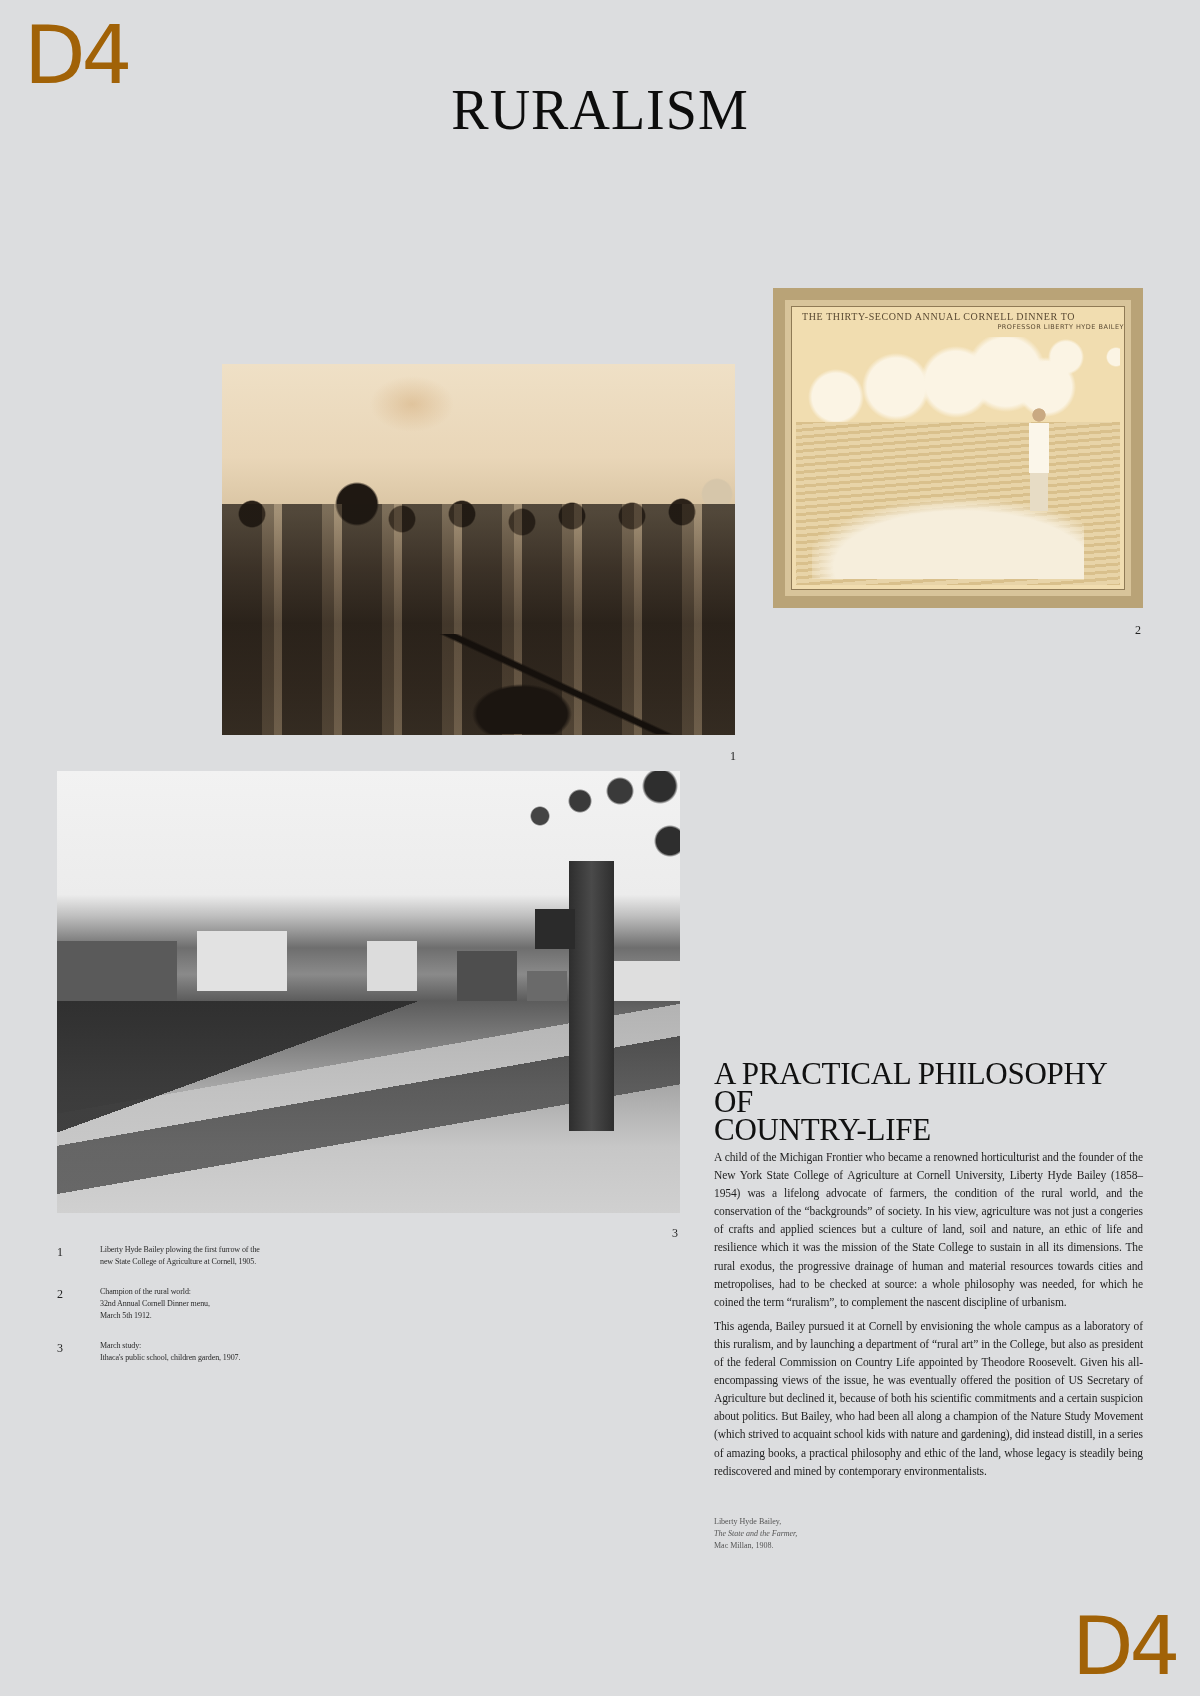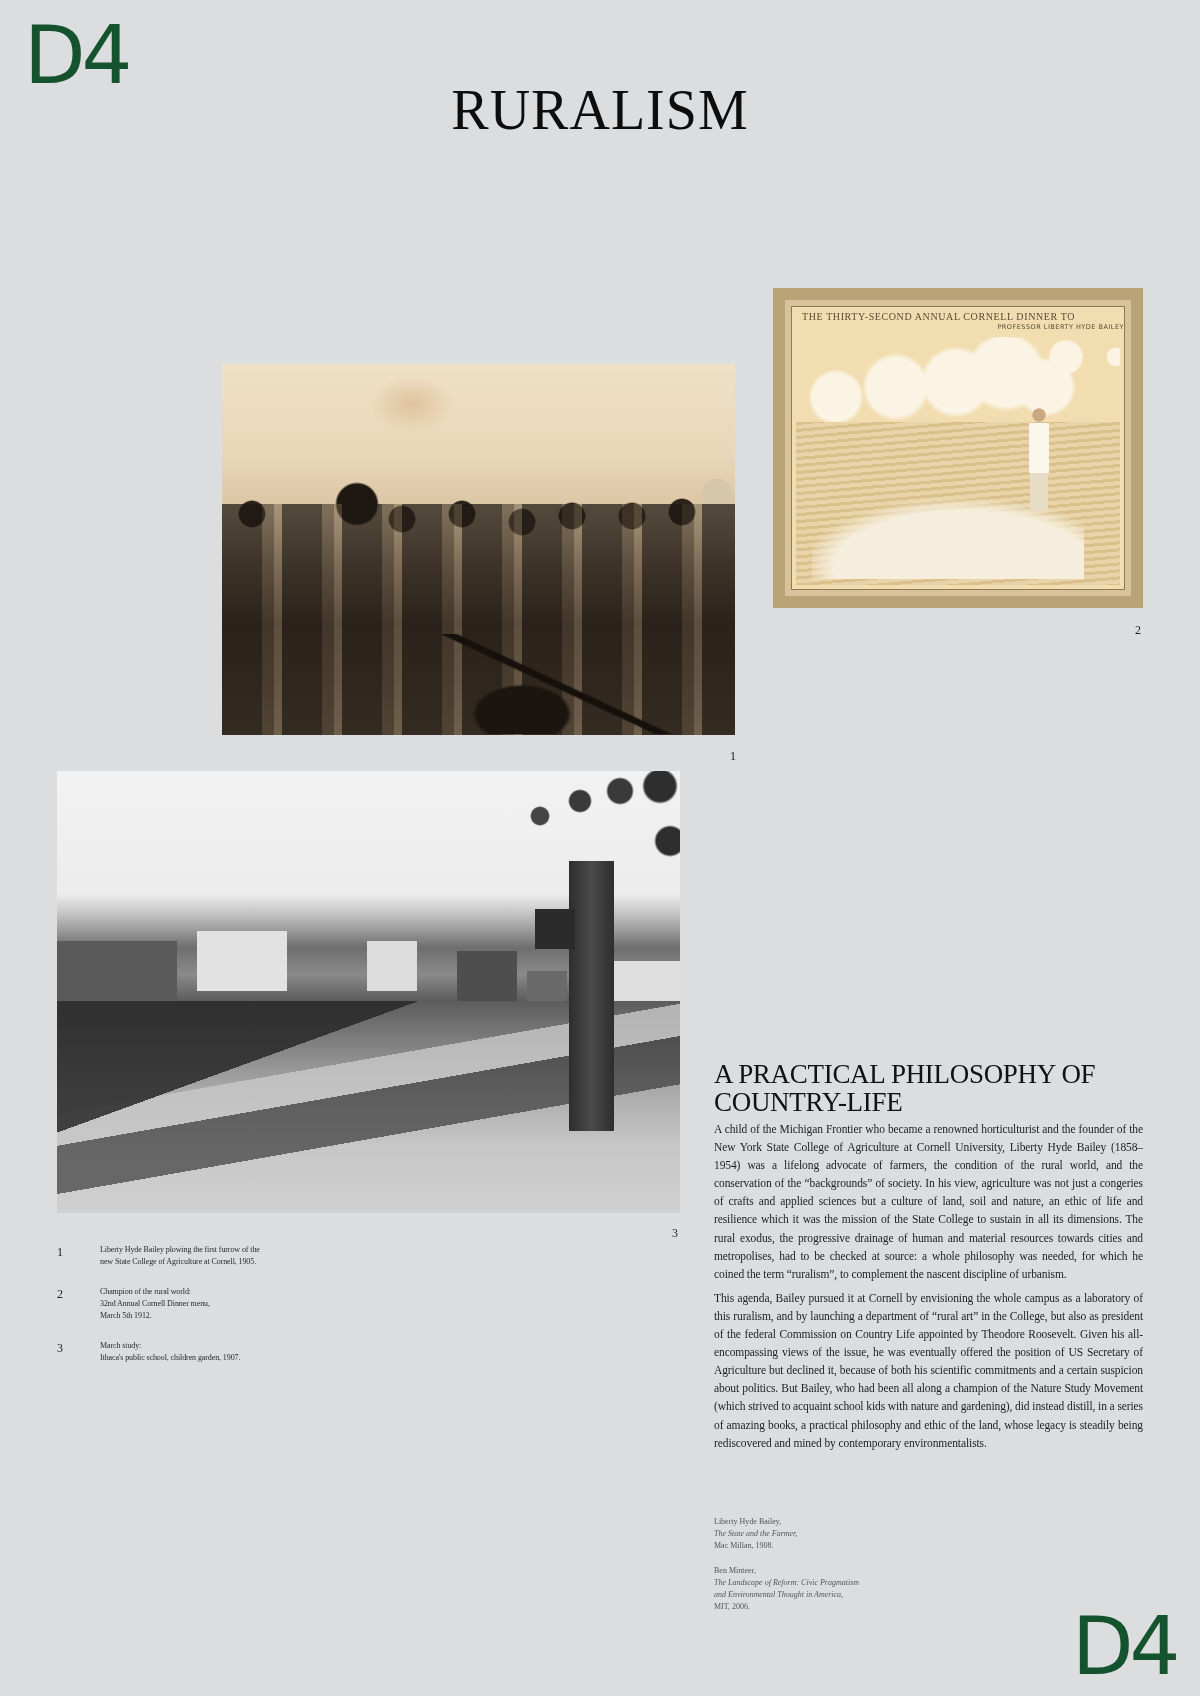--- a/index.html
+++ b/index.html
@@ -11,21 +11,21 @@
       height: 1696px;
       background: #dcdddf;
       position: relative;
       overflow: hidden;
       font-family: "DejaVu Serif", "Liberation Serif", serif;
       color: #1a1a1a;
     }
     .logo {
       position: absolute;
       font-family: "DejaVu Sans", "Liberation Sans", sans-serif;
-      color: #14532d;
+      color: #a16207;
       font-weight: 400;
       letter-spacing: -4px;
       line-height: 1;
     }
     .logo-tl { left: 24px; top: 16px; font-size: 80px; }
     .logo-br { left: 1072px; top: 1607px; font-size: 80px; }
 
     .page-title {
       position: absolute;
       left: 0;
@@ -207,21 +207,21 @@
     .caption-text span { display: block; }
 
     .article {
       position: absolute;
       left: 714px;
       top: 1060px;
       width: 429px;
     }
     .article-title {
       font-family: "Liberation Serif", "DejaVu Serif", serif;
-      font-size: 27px;
+      font-size: 31px;
       line-height: 28px;
       font-weight: 400;
       color: #111;
       margin: 0 0 4px 0;
       letter-spacing: -0.3px;
     }
     .article-title span { display: block; }
     .article-para {
       font-family: "Liberation Serif", "DejaVu Serif", serif;
       font-size: 11.5px;
@@ -315,19 +315,13 @@
   <p class="article-para">A child of the Michigan Frontier who became a renowned horticulturist and the founder of the New York State College of Agriculture at Cornell University, Liberty Hyde Bailey (1858–1954) was a lifelong advocate of farmers, the condition of the rural world, and the conservation of the “backgrounds” of society. In his view, agriculture was not just a congeries of crafts and applied sciences but a culture of land, soil and nature, an ethic of life and resilience which it was the mission of the State College to sustain in all its dimensions. The rural exodus, the progressive drainage of human and material resources towards cities and metropolises, had to be checked at source: a whole philosophy was needed, for which he coined the term “ruralism”, to complement the nascent discipline of urbanism.</p>
   <p class="article-para">This agenda, Bailey pursued it at Cornell by envisioning the whole campus as a laboratory of this ruralism, and by launching a department of “rural art” in the College, but also as president of the federal Commission on Country Life appointed by Theodore Roosevelt. Given his all-encompassing views of the issue, he was eventually offered the position of US Secretary of Agriculture but declined it, because of both his scientific commitments and a certain suspicion about politics. But Bailey, who had been all along a champion of the Nature Study Movement (which strived to acquaint school kids with nature and gardening), did instead distill, in a series of amazing books, a practical philosophy and ethic of the land, whose legacy is steadily being rediscovered and mined by contemporary environmentalists.</p>
 </div>
 
 <div class="references">
   <div class="reference">
     <span>Liberty Hyde Bailey,</span>
     <span class="italic">The State and the Farmer,</span>
     <span>Mac Millan, 1908.</span>
   </div>
-  <div class="reference">
-    <span>Ben Minteer,</span>
-    <span class="italic">The Landscape of Reform: Civic Pragmatism</span>
-    <span class="italic">and Environmental Thought in America,</span>
-    <span>MIT, 2006.</span>
-  </div>
 </div>
 
 </body></html>

